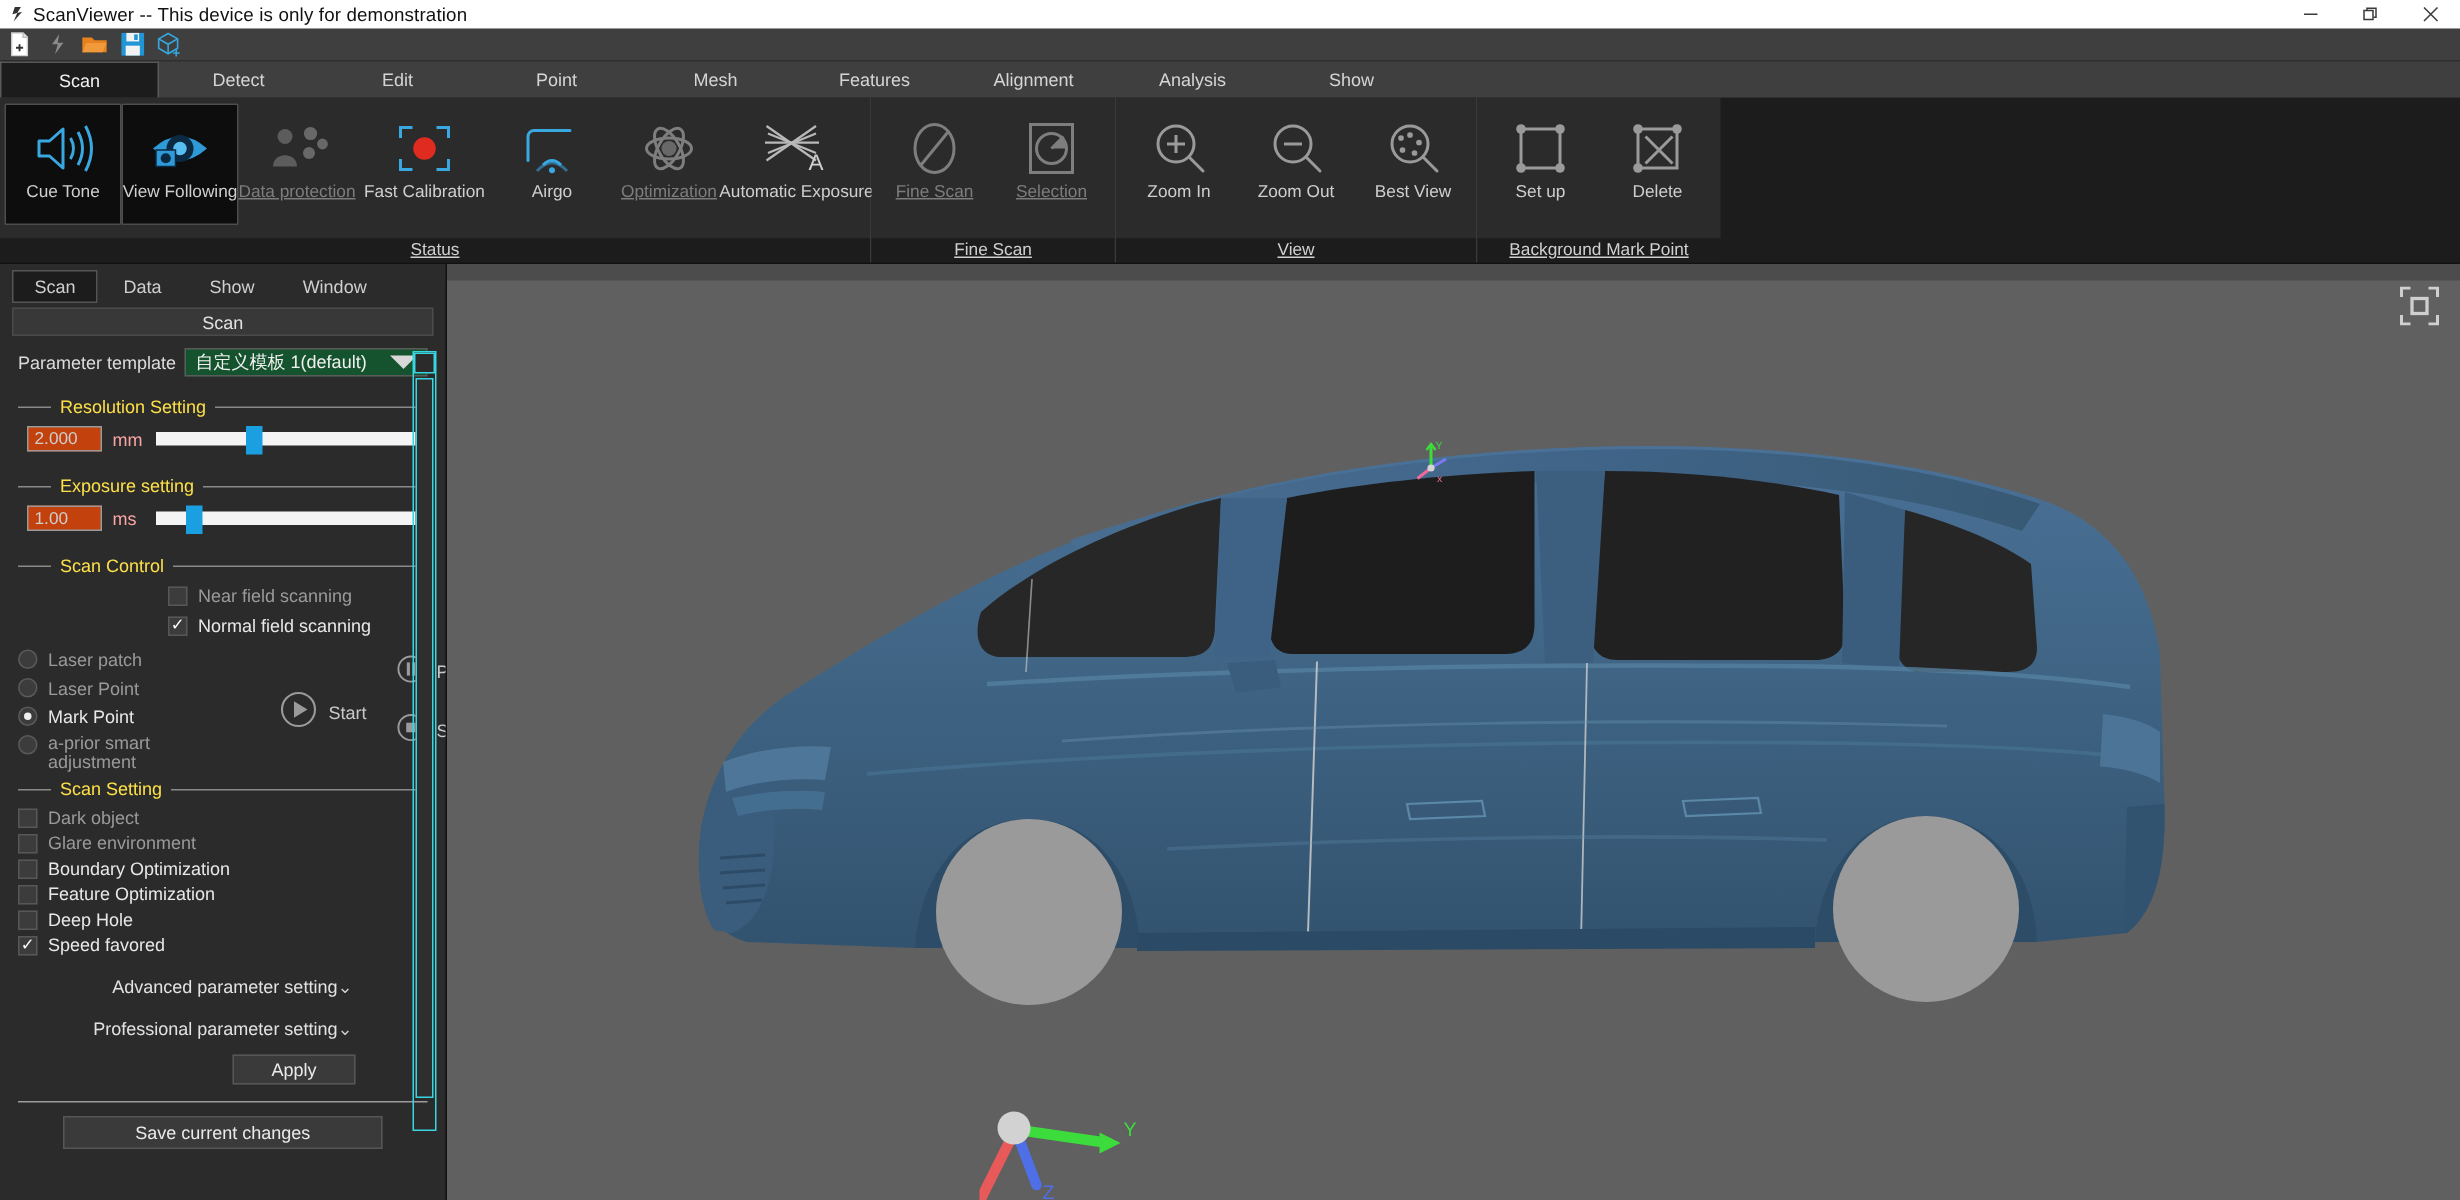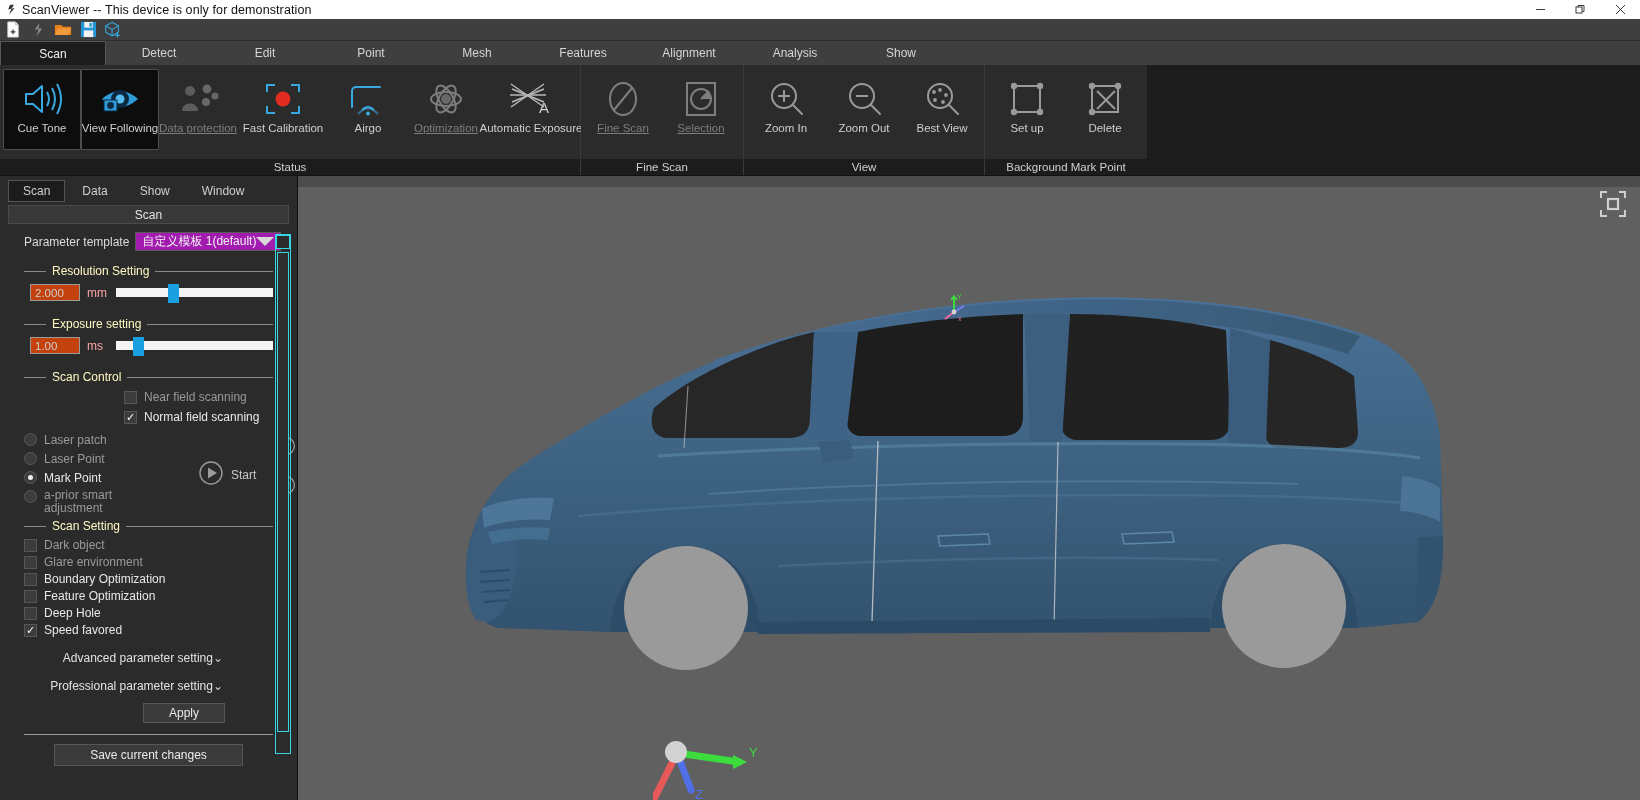--- a/index.html
+++ b/index.html
@@ -51,21 +51,21 @@
   
   #ribbon{
     height:111px; background:#1c1c1c; display:flex; align-items:stretch;
     border-bottom:1px solid #111;
   }
   .rgroup{ display:flex; flex-direction:column; border-right:1px solid #3a3a3a; }
   .rgroup:last-child{ border-right:none; }
   .rgroup .items{ flex:1; display:flex; align-items:flex-start; padding:4px 3px 0 3px; background:#2b2b2b; }
   .rgroup .glabel{
     height:16px; background:#1c1c1c; color:#d0d0d0; font-size:11.5px;
-    display:flex; align-items:center; justify-content:center;
+    display:flex; align-items:center; justify-content:center;text-decoration:underline;
   }
   .rbtn{
     width:78px; height:81px; display:flex; flex-direction:column; align-items:center;
     justify-content:flex-start; padding-top:6px; border:1px solid transparent; border-radius:1px;
   }
   .rbtn .ic{ height:46px; display:flex; align-items:center; justify-content:center; }
   .rbtn .lb{
     font-size:11.5px; color:#cfcfcf; text-align:center; line-height:12px;
     padding:0 2px; white-space:nowrap;
   }
@@ -84,39 +84,39 @@
   #dock-tabs{ display:flex; padding:4px 8px 0 8px; gap:2px; height:26px; }
   #dock-tabs .dtab{
     padding:3px 14px; font-size:12px; color:#cfcfcf; border:1px solid transparent;
   }
   #dock-tabs .dtab.active{ background:#1c1c1c; border:1px solid #555; }
 
   #panel-header{
     margin:3px 8px 0 8px; height:19px; background:#383838; border:1px solid #4a4a4a;
     display:flex; align-items:center; justify-content:center; font-size:12px; color:#e2e2e2;
   }
-  #panel-scroll{ flex:1; position:relative; overflow:hidden; padding:0 24px; }
+  #panel-scroll{ flex:1; position:relative; overflow:hidden; padding:0 12px; }
   .paramrow{ margin-top:8px; display:flex; align-items:center; gap:6px; }
   .paramrow .lbl{ font-size:12px; color:#dcdcdc; white-space:nowrap; }
   .combo{
-    flex:1; height:19px; background:#a21caf; border:1px solid #5a5a5a;
+    flex:1; height:19px; background:#14532d; border:1px solid #5a5a5a;
     display:flex; align-items:center; padding:0 2px 0 6px; position:relative;
   }
   .combo .val{ font-size:12px; color:#f0f0f0; flex:1; white-space:nowrap; overflow:hidden; }
   .combo .caret{
     width:0;height:0;border-left:9px solid transparent;border-right:9px solid transparent;
     border-top:9px solid #d8d8d8; margin-right:4px;
   }
 
   fieldset.grp{
     border:none; border-top:1px solid #8a8a8a; margin-top:13px; padding:0;
     position:relative;
   }
   fieldset.grp > legend{
-    font-size:12px; color:#fef9c3; padding:0 6px; margin-left:22px;
+    font-size:12px; color:#fde047; padding:0 6px; margin-left:22px;
   }
   .sliderow{ display:flex; align-items:center; gap:7px; margin:6px 0 3px 6px; }
   .numbox{
     width:50px;height:17px;background:#c2410c;border:1px solid #9a9a9a; color:#cfcfcf;
     font-size:11.5px; display:flex; align-items:center; padding-left:4px;
   }
   .unit{ font-size:12px; color:#fca5a5; width:22px; }
   .slider{ position:relative; flex:1; height:14px; display:flex; align-items:center; }
   .slider .track{ height:9px; background:#f4f4f4; width:100%; }
   .slider .thumb{

